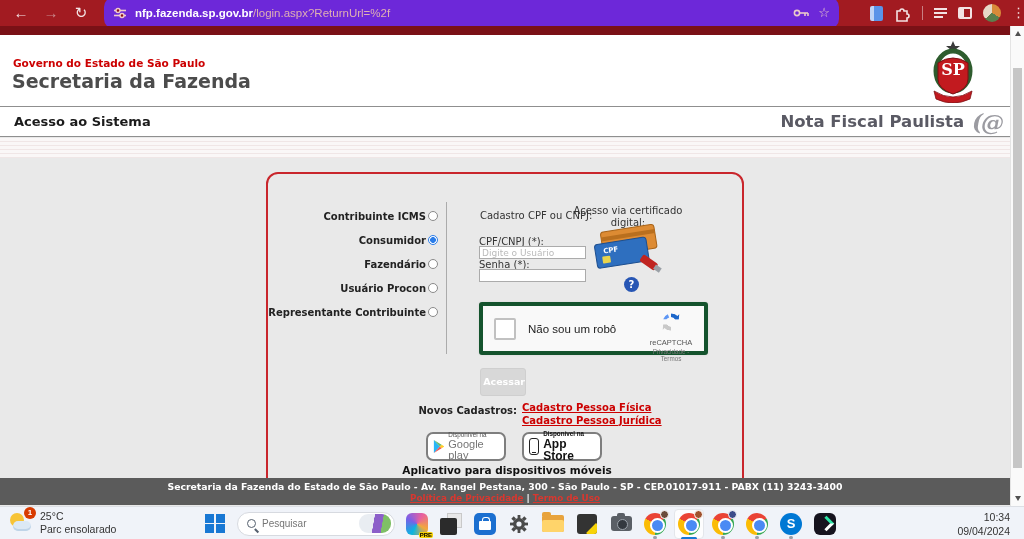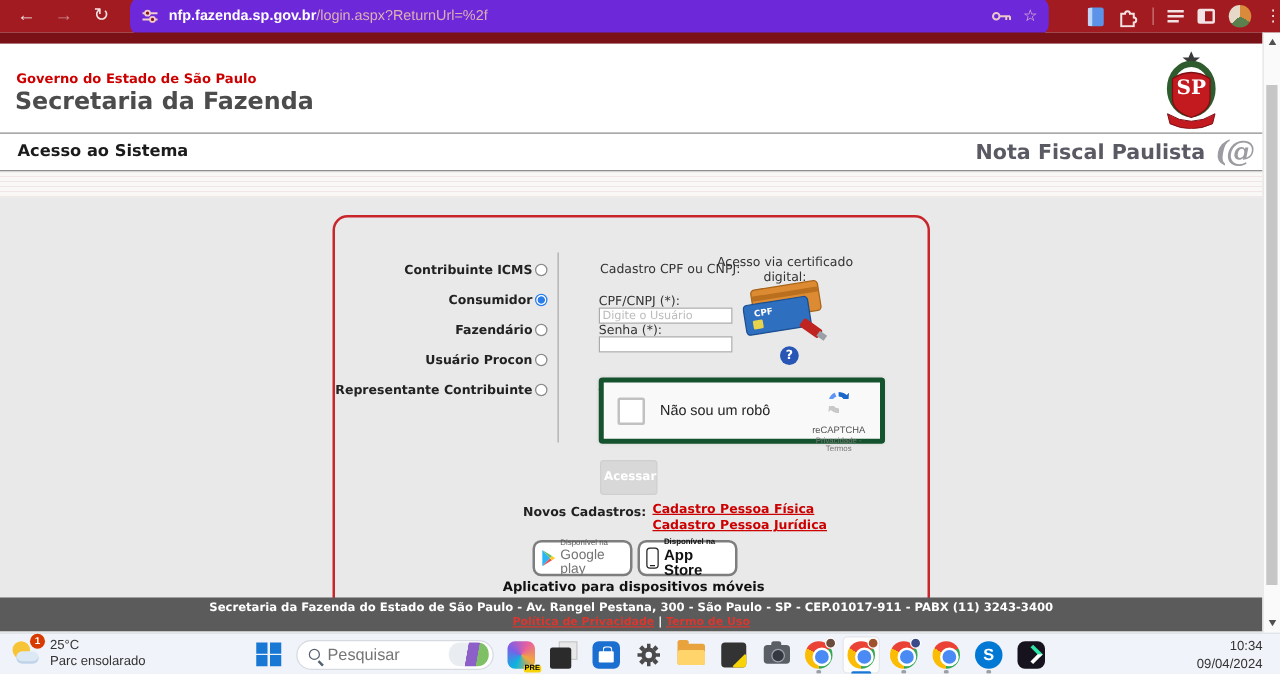--- a/index.html
+++ b/index.html
@@ -64,21 +64,21 @@
   .rc-check { width:22px; height:22px; background:#FFF; border:2px solid #C1C1C1; border-radius:2px; margin-left:11px; }
   .rc-label { margin-left:12px; font-size:11.5px; color:#222; font-family:"Liberation Sans", sans-serif; }
   .rc-brand { position:absolute; right:6px; top:5px; width:54px; text-align:center; }
   .rc-name { font-size:7.5px; color:#555; margin-top:1px; }
   .rc-terms { font-size:6.3px; color:#777; margin-top:1px; }
   .btn-acessar { position:absolute; left:212px; top:194px; width:46px; height:28px; background:#D8D8D8; border:1px solid #CFCFCF; border-radius:3px; color:#FFF; font-family:"DejaVu Sans", sans-serif; font-size:9.5px; font-weight:bold; text-align:right; line-height:14px; }
   .new-reg { position:absolute; left:0; top:227px; width:478px; }
   .new-label { position:absolute; right:229px; top:4px; font-family:"DejaVu Sans", sans-serif; font-size:10px; font-weight:bold; color:#222; white-space:nowrap; }
   .new-links { position:absolute; left:254px; top:0; display:flex; flex-direction:column; }
   .new-links a { font-family:"DejaVu Sans", sans-serif; font-size:10px; font-weight:bold; color:#CC0001; text-decoration:underline; line-height:13px; white-space:nowrap; }
-  .badges { position:absolute; left:158px; top:258px; display:flex; gap:4px; }
+  .badges { position:absolute; left:158px; top:258px; display:flex; gap:16px; }
   .badge { width:80px; height:29px; background:#FFF; border:2px solid #7E7E7E; border-radius:7px; display:flex; align-items:center; padding:0 5px; gap:4px; }
   .badge .col { display:flex; flex-direction:column; line-height:1; }
   .b-small { font-size:6.3px; color:#555; font-family:"Liberation Sans", sans-serif; }
   .b-big-gp { font-size:11px; color:#757575; font-family:"Liberation Sans", sans-serif; }
   .b-small-as { font-size:6.3px; font-weight:bold; color:#111; }
   .b-big-as { font-size:12px; font-weight:bold; color:#111; }
   .phone-ico { width:11px; height:17px; border:1.5px solid #222; border-radius:3px; position:relative; }
   .phone-ico:after { content:""; position:absolute; left:2px; bottom:1px; width:4px; height:1.5px; background:#222; }
   .app-note { position:absolute; left:0; top:290px; width:478px; text-align:center; font-family:"DejaVu Sans", sans-serif; font-size:10.5px; font-weight:bold; color:#111; }
 
@@ -101,21 +101,21 @@
   .w-sun { position:absolute; left:2px; top:3px; width:14px; height:14px; border-radius:50%; background:#F7C437; }
   .w-cloud { position:absolute; left:5px; top:11px; width:18px; height:10px; border-radius:6px; background:#DCE9F5; box-shadow:inset 0 -2px 0 #BFD4E8; }
   .w-badge { position:absolute; right:-2px; top:-3px; width:12px; height:12px; border-radius:50%; background:#D83B01; color:#FFF; font-size:8px; font-weight:bold; text-align:center; line-height:12px; }
   .w-text { font-size:10.5px; color:#333; line-height:1.25; }
   .tb-icons { position:absolute; left:203px; top:0; height:33px; display:flex; align-items:center; gap:10px; }
   .start-ico { width:20px; height:20px; display:grid; grid-template-columns:9px 9px; grid-template-rows:9px 9px; gap:1.5px; }
   .start-ico i { background:#1878D4; }
   .search-pill { width:158px; height:24px; background:#FFF; border:1px solid #D7DAE0; border-radius:12px; display:flex; align-items:center; padding:0 3px 0 9px; gap:6px; }
   .mag { width:9px; height:9px; border:1.5px solid #55606E; border-radius:50%; position:relative; flex:0 0 auto; }
   .mag:after { content:""; position:absolute; left:7px; top:8px; width:5px; height:1.5px; background:#55606E; transform:rotate(45deg); transform-origin:left; }
-  .search-pill input { border:none; outline:none; flex:1; font-size:13px; color:#444; background:transparent; font-family:"Liberation Sans", sans-serif; min-width:0; }
+  .search-pill input { border:none; outline:none; flex:1; font-size:10px; color:#444; background:transparent; font-family:"Liberation Sans", sans-serif; min-width:0; }
   .uni { width:32px; height:19px; border-radius:9px; background:linear-gradient(100deg,#E9EDF2 45%, #8C5FC9 46% 70%, #7FBF66 71%); flex:0 0 auto; }
   .tb-ico { position:relative; width:24px; height:24px; display:flex; align-items:center; justify-content:center; }
   .run-dot { position:absolute; bottom:-3px; left:10px; width:4px; height:3px; border-radius:2px; background:#9AA0A8; }
   .active-frame { position:absolute; inset:-3px; background:#FDFDFE; border:1px solid #E3E6EB; border-radius:4px; }
   .active-bar { position:absolute; bottom:-4px; left:4px; width:16px; height:3px; border-radius:2px; background:#1878D4; }
   .copilot { width:22px; height:22px; border-radius:6px; background:conic-gradient(from 210deg,#0AB5E0,#7A5FE8,#E85FA0,#F2A93B,#0AB5E0); position:relative; }
   .pre-badge { position:absolute; right:-4px; bottom:-2px; background:#F7D308; color:#000; font-size:6px; font-weight:bold; padding:0 1px; border-radius:2px; }
   .darksq { position:relative; width:22px; height:22px; }
   .darksq .back { position:absolute; right:0; top:0; width:15px; height:15px; background:#E8E8E8; border:1px solid #C9C9C9; }
   .darksq .front { position:absolute; left:0; bottom:0; width:17px; height:17px; background:#2B2B2B; border-radius:2px; }

